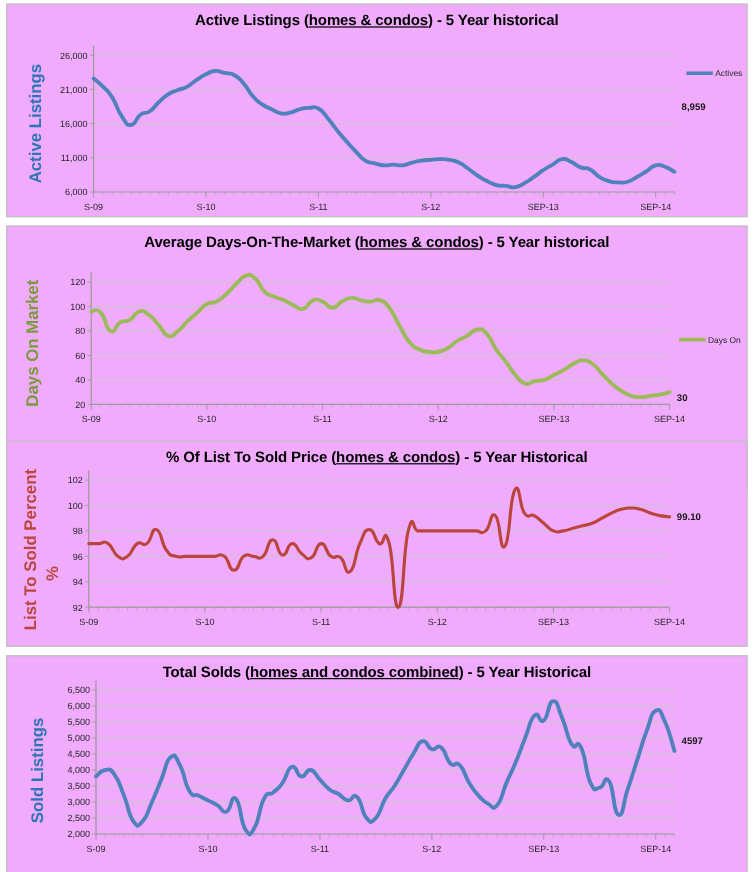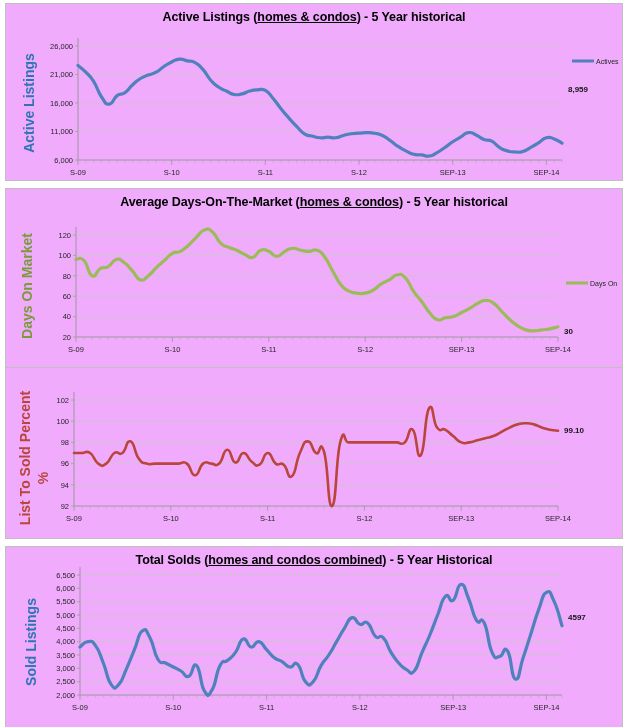--- a/index.html
+++ b/index.html
@@ -290,20 +290,23 @@
           <path d="M70.00,70.48 C72.25,70.77 73.53,66.93 78.03,71.50 C82.53,76.07 81.57,84.52 86.07,86.80 C90.57,89.08 89.60,82.23 94.10,79.66 C98.60,77.09 97.63,80.19 102.13,77.62 C106.63,75.05 105.67,71.62 110.17,70.48 C114.67,69.34 113.70,70.40 118.20,73.54 C122.70,76.68 121.73,76.84 126.23,81.70 C130.73,86.56 129.77,89.45 134.27,90.88 C138.77,92.31 137.80,90.23 142.30,86.80 C146.80,83.37 145.83,82.92 150.33,78.64 C154.83,74.36 153.87,75.50 158.37,71.50 C162.87,67.50 161.90,66.93 166.40,64.36 C170.90,61.79 169.93,64.60 174.43,62.32 C178.93,60.04 177.97,60.20 182.47,56.20 C186.97,52.20 186.00,52.32 190.50,48.04 C195.00,43.76 194.03,42.33 198.53,40.90 C203.03,39.47 202.07,39.23 206.57,42.94 C211.07,46.65 210.10,49.88 214.60,54.16 C219.10,58.44 218.13,56.24 222.63,58.24 C227.13,60.24 226.17,59.30 230.67,61.30 C235.17,63.30 234.20,63.38 238.70,65.38 C243.20,67.38 242.23,69.58 246.73,68.44 C251.23,67.30 250.27,63.01 254.77,61.30 C259.27,59.59 258.30,60.61 262.80,62.32 C267.30,64.03 266.33,67.42 270.83,67.42 C275.33,67.42 274.37,64.60 278.87,62.32 C283.37,60.04 282.40,59.55 286.90,59.26 C291.40,58.97 290.43,60.44 294.93,61.30 C299.43,62.16 298.47,62.32 302.97,62.32 C307.47,62.32 306.50,59.59 311.00,61.30 C315.50,63.01 314.53,62.44 319.03,68.44 C323.53,74.44 322.57,75.01 327.07,82.72 C331.57,90.43 330.60,90.55 335.10,95.98 C339.60,101.41 338.63,99.82 343.13,102.10 C347.63,104.38 346.67,103.57 351.17,104.14 C355.67,104.71 354.70,105.00 359.20,104.14 C363.70,103.28 362.73,103.65 367.23,101.08 C371.73,98.51 370.77,97.82 375.27,94.96 C379.77,92.10 378.80,93.45 383.30,90.88 C387.80,88.31 386.83,86.35 391.33,85.78 C395.83,85.21 394.87,84.27 399.37,88.84 C403.87,93.41 402.90,95.53 407.40,102.10 C411.90,108.67 410.93,106.30 415.43,112.30 C419.93,118.30 418.97,118.38 423.47,123.52 C427.97,128.66 427.00,129.23 431.50,130.66 C436.00,132.09 435.03,129.48 439.53,128.62 C444.03,127.76 443.07,129.03 447.57,127.60 C452.07,126.17 451.10,125.80 455.60,123.52 C460.10,121.24 459.13,122.01 463.63,119.44 C468.13,116.87 467.17,116.62 471.67,114.34 C476.17,112.06 475.20,111.28 479.70,111.28 C484.20,111.28 483.23,111.20 487.73,114.34 C492.23,117.48 491.27,117.93 495.77,122.50 C500.27,127.07 499.30,126.66 503.80,130.66 C508.30,134.66 507.33,133.92 511.83,136.78 C516.33,139.64 515.37,139.43 519.87,140.86 C524.37,142.29 523.40,141.88 527.90,141.88 C532.40,141.88 531.43,141.43 535.93,140.86 C540.43,140.29 539.47,140.70 543.97,139.84 C548.47,138.98 549.75,138.37 552.00,137.80" stroke="#9BBB59" stroke-width="3.2" class="series-path"></path>
           <text x="26" y="97" fill="#7A9A3E" transform="rotate(-90 26 97)" text-anchor="middle" font-size="14.5" class="axis-title">Days On Market</text>
           <line x1="560" y1="94" x2="582" y2="94" stroke="#9BBB59" stroke-width="3"></line>
           <text x="584" y="96.5" class="legend-label">Days On</text>
           <text x="558" y="145" class="end-value">30</text>
         </svg>
       </div>
   </div>
 
   <div class="chart-panel" id="panel2">
+    <div class="chart-title">
+      <span>% Of List To Sold Price (</span><span class="und">homes &amp; condos</span><span>) - 5 Year Historical</span>
+    </div>
     <div class="svg-holder">
         <svg width="616" height="170" viewBox="0 0 616 170">
           <text x="63" y="140.8" text-anchor="end" class="tick-label">92</text>
           <line x1="65" y1="138" x2="68" y2="138" class="tick-mark"></line>
           <line x1="68" y1="116.8" x2="552" y2="116.8" class="grid-line"></line>
           <text x="63" y="119.6" text-anchor="end" class="tick-label">94</text>
           <line x1="65" y1="116.8" x2="68" y2="116.8" class="tick-mark"></line>
           <line x1="68" y1="95.6" x2="552" y2="95.6" class="grid-line"></line>
           <text x="63" y="98.39999999999999" text-anchor="end" class="tick-label">96</text>
           <line x1="65" y1="95.6" x2="68" y2="95.6" class="tick-mark"></line>

